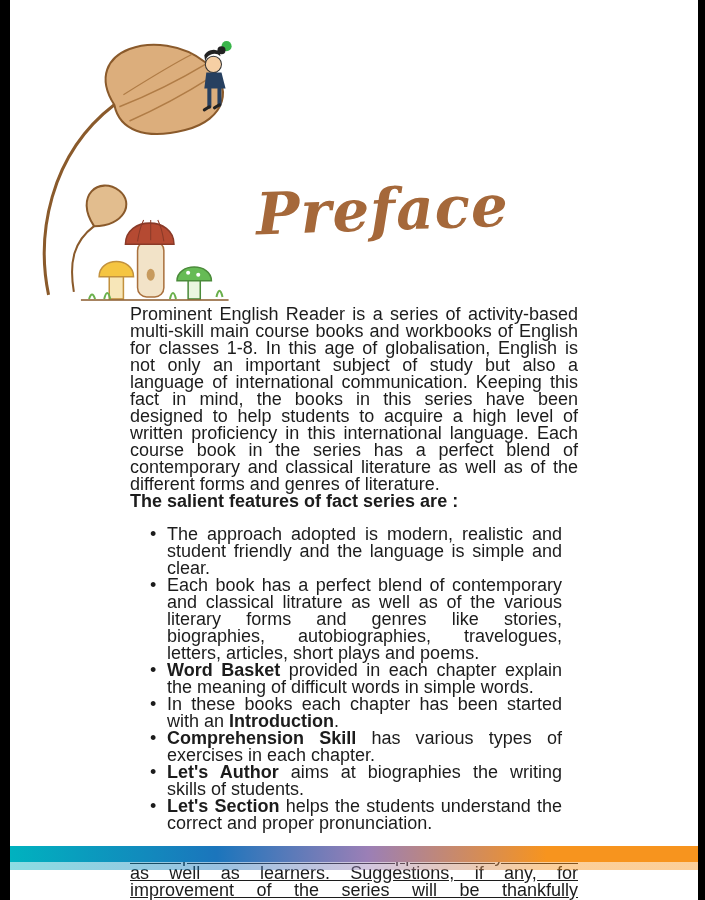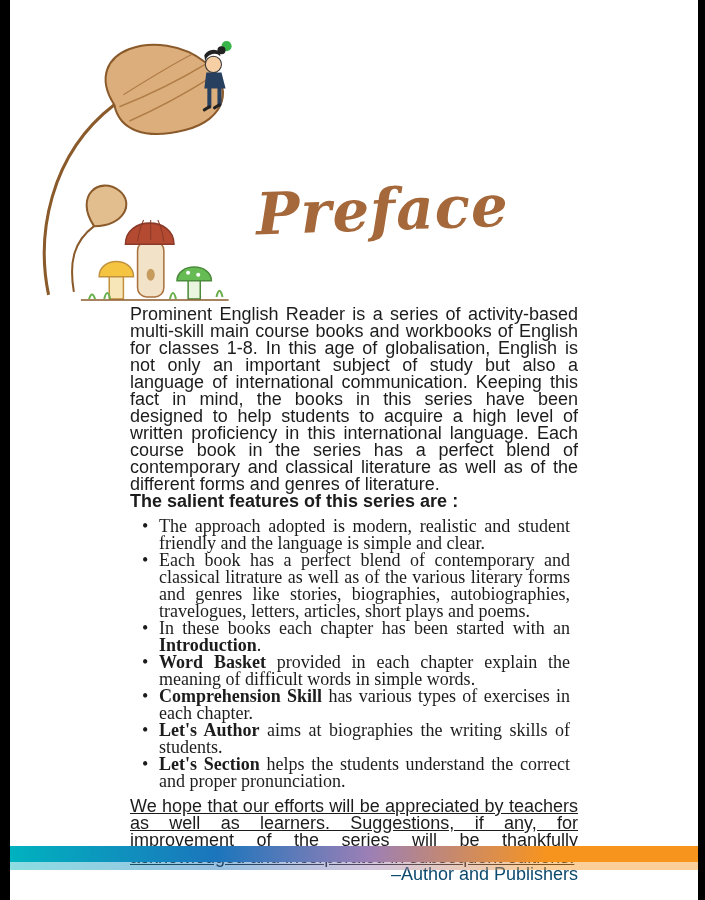--- a/index.html
+++ b/index.html
@@ -20,21 +20,21 @@
     font-size:58px; letter-spacing:1px; transform:rotate(-2deg);
   }
 
   .textblock {
     position:absolute; left:130px; top:306px; width:448px;
     font-size:18px; line-height:17px; color:#1c1c1c; text-align:justify;
   }
   .textblock p { margin:0; }
   .intro { margin-bottom:1px; }
   .features-heading { font-weight:700; text-align:left; }
-  ul.features { list-style:none; margin:8px; padding:0;font-family:Liberation Serif, serif; }
+  ul.features { list-style:none; margin:16px; padding:0; }
   ul.features li { position:relative; padding-left:21px; text-align:justify; }
   ul.features li::before { content:"\2022"; position:absolute; left:4px; top:0; }
   ul.features li span.bold { font-weight:700; }
   .closing { margin-left:21px; text-align:justify;text-decoration:underline; }
   .signature { margin-top:24px; text-align:right; font-weight:400; }
 
   .bar { position:absolute; left:10px; right:7px; }
   .bar.main { top:846px; height:16px; }
   .bar.sub  { top:862px; height:8px; opacity:0.45; }
 </style>
@@ -77,26 +77,26 @@
       <circle cx="178" cy="238" r="2" fill="#ffffff"></circle>
       <path d="M85,262 q3,-12 6,0 M150,262 q3,-12 6,0 M196,260 q3,-12 6,0 M70,262 q3,-9 6,0" stroke="#6ab04c" stroke-width="2" fill="none"></path>
       <line x1="62" y1="263" x2="208" y2="263" stroke="#8a5a2b" stroke-width="1.5"></line>
     </g>
   </svg>
 
   <h1 class="title" style="color: rgb(165, 104, 58);">Preface</h1>
 
   <div class="textblock">
     <p class="intro">Prominent English Reader is a series of activity-based multi-skill main course books and workbooks of English for classes 1-8. In this age of globalisation, English is not only an important subject of study but also a language of international communication. Keeping this fact in mind, the books in this series have been designed to help students to acquire a high level of written proficiency in this international language. Each course book in the series has a perfect blend of contemporary and classical literature as well as of the different forms and genres of literature.</p>
-    <p class="features-heading">The salient features of this series are :</p>
+    <p class="features-heading">The salient features of fact series are :</p>
     <ul class="features" id="features">
         <li><span>The approach adopted is modern, realistic and student friendly and the language is simple and clear.</span></li>
         <li><span>Each book has a perfect blend of contemporary and classical litrature as well as of the various literary forms and genres like stories, biographies, autobiographies, travelogues, letters, articles, short plays and poems.</span></li>
+        <li><span class="bold">Word Basket</span><span> provided in each chapter explain the meaning of difficult words in simple words.</span></li>
         <li><span>In these books each chapter has been started with an </span><span class="bold">Introduction</span><span>.</span></li>
-        <li><span class="bold">Word Basket</span><span> provided in each chapter explain the meaning of difficult words in simple words.</span></li>
         <li><span class="bold">Comprehension Skill</span><span> has various types of exercises in each chapter.</span></li>
         <li><span class="bold">Let's Author</span><span> aims at biographies the writing skills of students.</span></li>
         <li><span class="bold">Let's Section</span><span> helps the students understand the correct and proper pronunciation.</span></li>
       </ul>
     <p class="closing">We hope that our efforts will be appreciated by teachers as well as learners. Suggestions, if any, for improvement of the series will be thankfully acknowledged and incorporated in subsequent editions.</p>
     <p class="signature" style="color: #0c4a6e;">–Author and Publishers</p>
   </div>
 
   <div class="bar main" style="background: linear-gradient(90deg, rgb(0, 178, 191) 0%, rgb(27, 117, 188) 30%, rgb(155, 127, 182) 52%, rgb(247, 148, 30) 78%, rgb(247, 148, 30) 100%);"></div>
   <div class="bar sub" style="background: linear-gradient(90deg, rgb(0, 178, 191) 0%, rgb(27, 117, 188) 30%, rgb(155, 127, 182) 52%, rgb(247, 148, 30) 78%, rgb(247, 148, 30) 100%);"></div>

